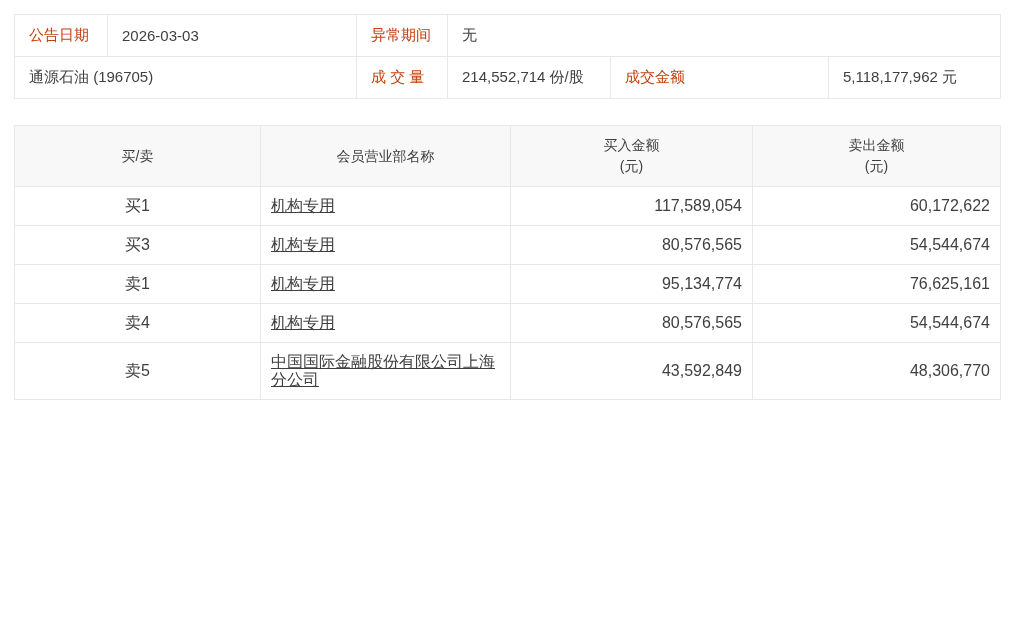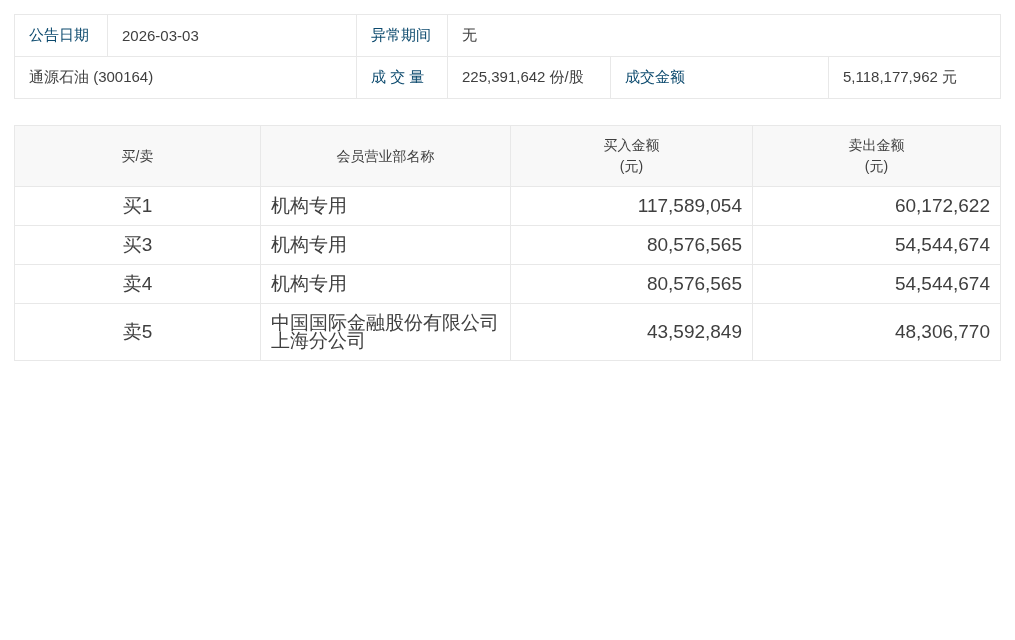--- a/index.html
+++ b/index.html
@@ -16,42 +16,42 @@
 
   
   .info-table td {
     height: 42px;
     padding: 6px 14px;
     font-size: 15px;
     vertical-align: middle;
     white-space: nowrap;
     overflow: hidden;
   }
-  .info-table .label { color: #0c4a6e; }
+  .info-table .label { color: #c2410c; }
 
   
   .main-table { margin-top: 26px; }
   .main-table th {
     background: #f8f8f8;
     height: 61px;
     font-size: 14px;
     text-align: center;
     vertical-align: middle;
     line-height: 21px;
     color: #3f3f3f;
   }
   .main-table td {
-    font-size: 19px;
+    font-size: 16px;
     padding: 10px 10px;
     line-height: 18px;
     vertical-align: middle;
     height: 39px;
   }
   .main-table td.col-side   { text-align: center; }
-  .main-table td.col-branch { text-align: left; word-break: break-all; }
+  .main-table td.col-branch { text-align: left; word-break: break-all; text-decoration: underline; }
   .main-table td.col-buy,
   .main-table td.col-sell   { text-align: right; padding-left: 8px; }
 </style>
 </head>
 <body>
 
 <div class="page">
 
   <table class="info-table">
     <colgroup>
@@ -63,23 +63,23 @@
         <col style="width:172px">
     </colgroup>
     <tbody>
         <tr>
       <td class="label">公告日期</td>
       <td>2026-03-03</td>
       <td class="label">异常期间</td>
       <td colspan="3">无</td>
     </tr>
     <tr>
-      <td colspan="2">通源石油 (300164)</td>
+      <td colspan="2">通源石油 (196705)</td>
       <td class="label">成 交 量</td>
-      <td>225,391,642 份/股</td>
+      <td>214,552,714 份/股</td>
       <td class="label">成交金额</td>
       <td>5,118,177,962 元</td>
     </tr>
   </tbody>
     </table>
 
   <table class="main-table">
     <colgroup>
       <col style="width:246px">
         <col style="width:250px">
@@ -101,20 +101,26 @@
         <td class="col-buy">117,589,054</td>
         <td class="col-sell">60,172,622</td>
       </tr>
       <tr>
         <td class="col-side">买3</td>
         <td class="col-branch">机构专用</td>
         <td class="col-buy">80,576,565</td>
         <td class="col-sell">54,544,674</td>
       </tr>
       <tr>
+        <td class="col-side">卖1</td>
+        <td class="col-branch">机构专用</td>
+        <td class="col-buy">95,134,774</td>
+        <td class="col-sell">76,625,161</td>
+      </tr>
+      <tr>
         <td class="col-side">卖4</td>
         <td class="col-branch">机构专用</td>
         <td class="col-buy">80,576,565</td>
         <td class="col-sell">54,544,674</td>
       </tr>
       <tr>
         <td class="col-side">卖5</td>
         <td class="col-branch">中国国际金融股份有限公司上海分公司</td>
         <td class="col-buy">43,592,849</td>
         <td class="col-sell">48,306,770</td>

